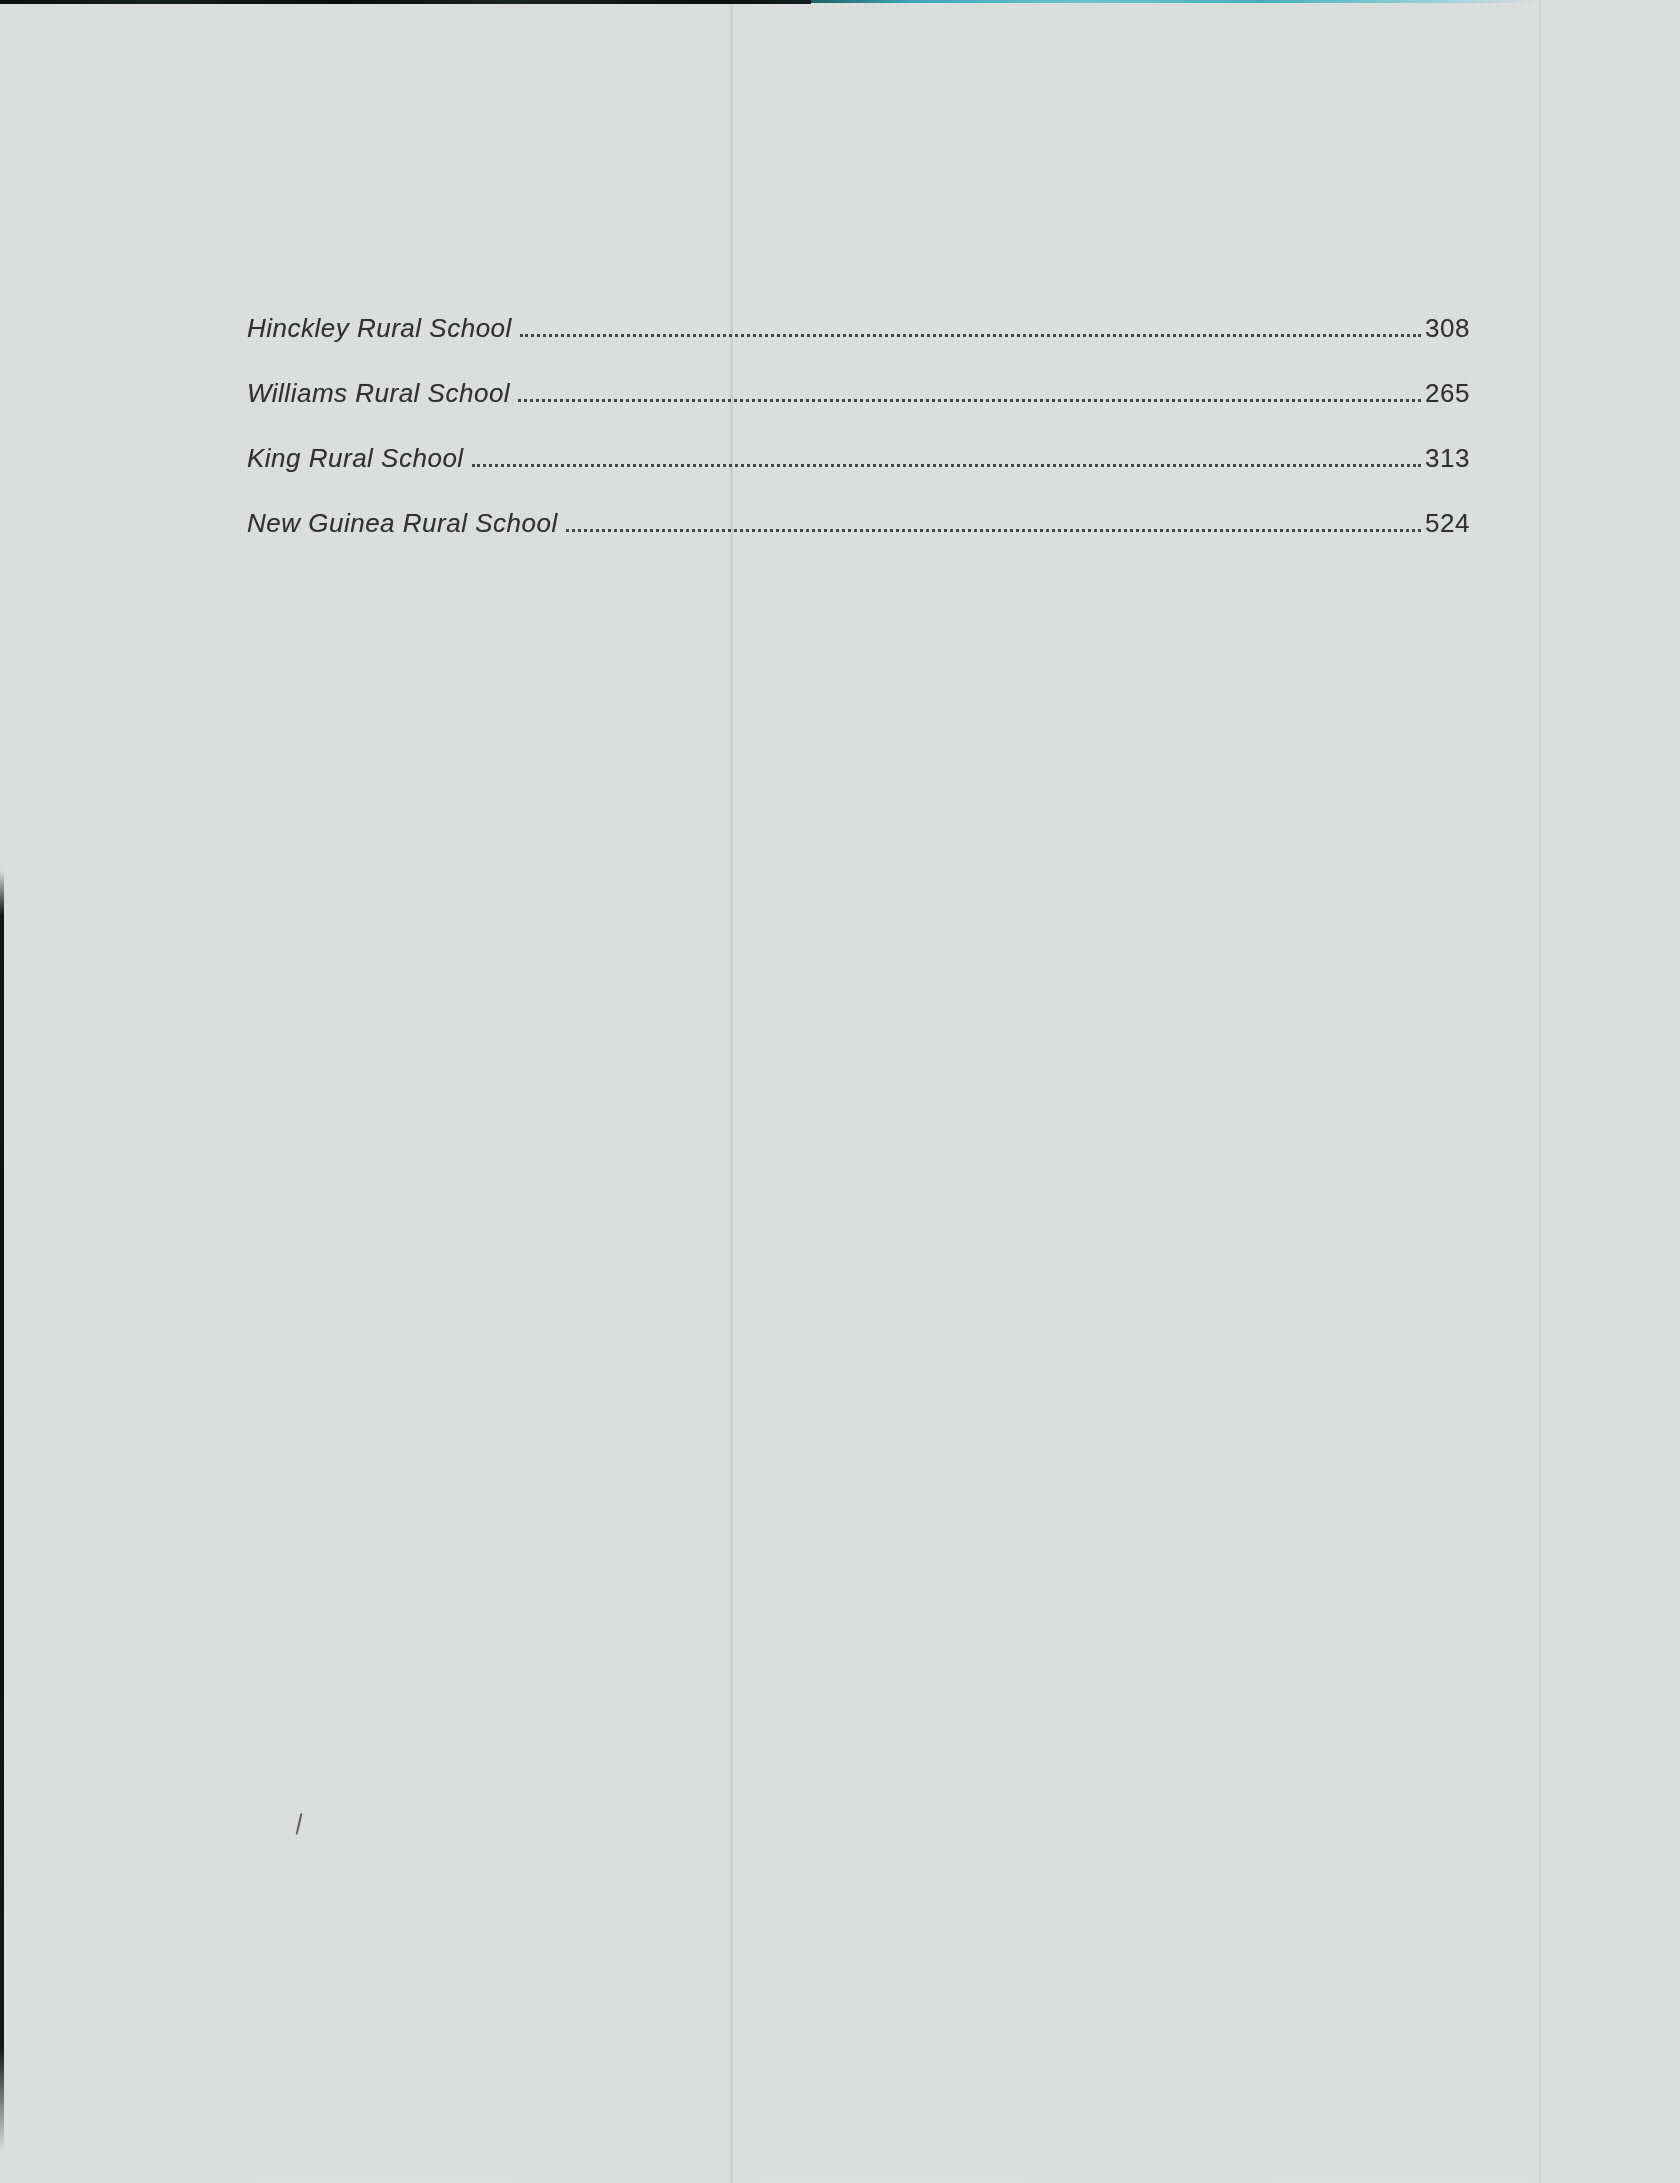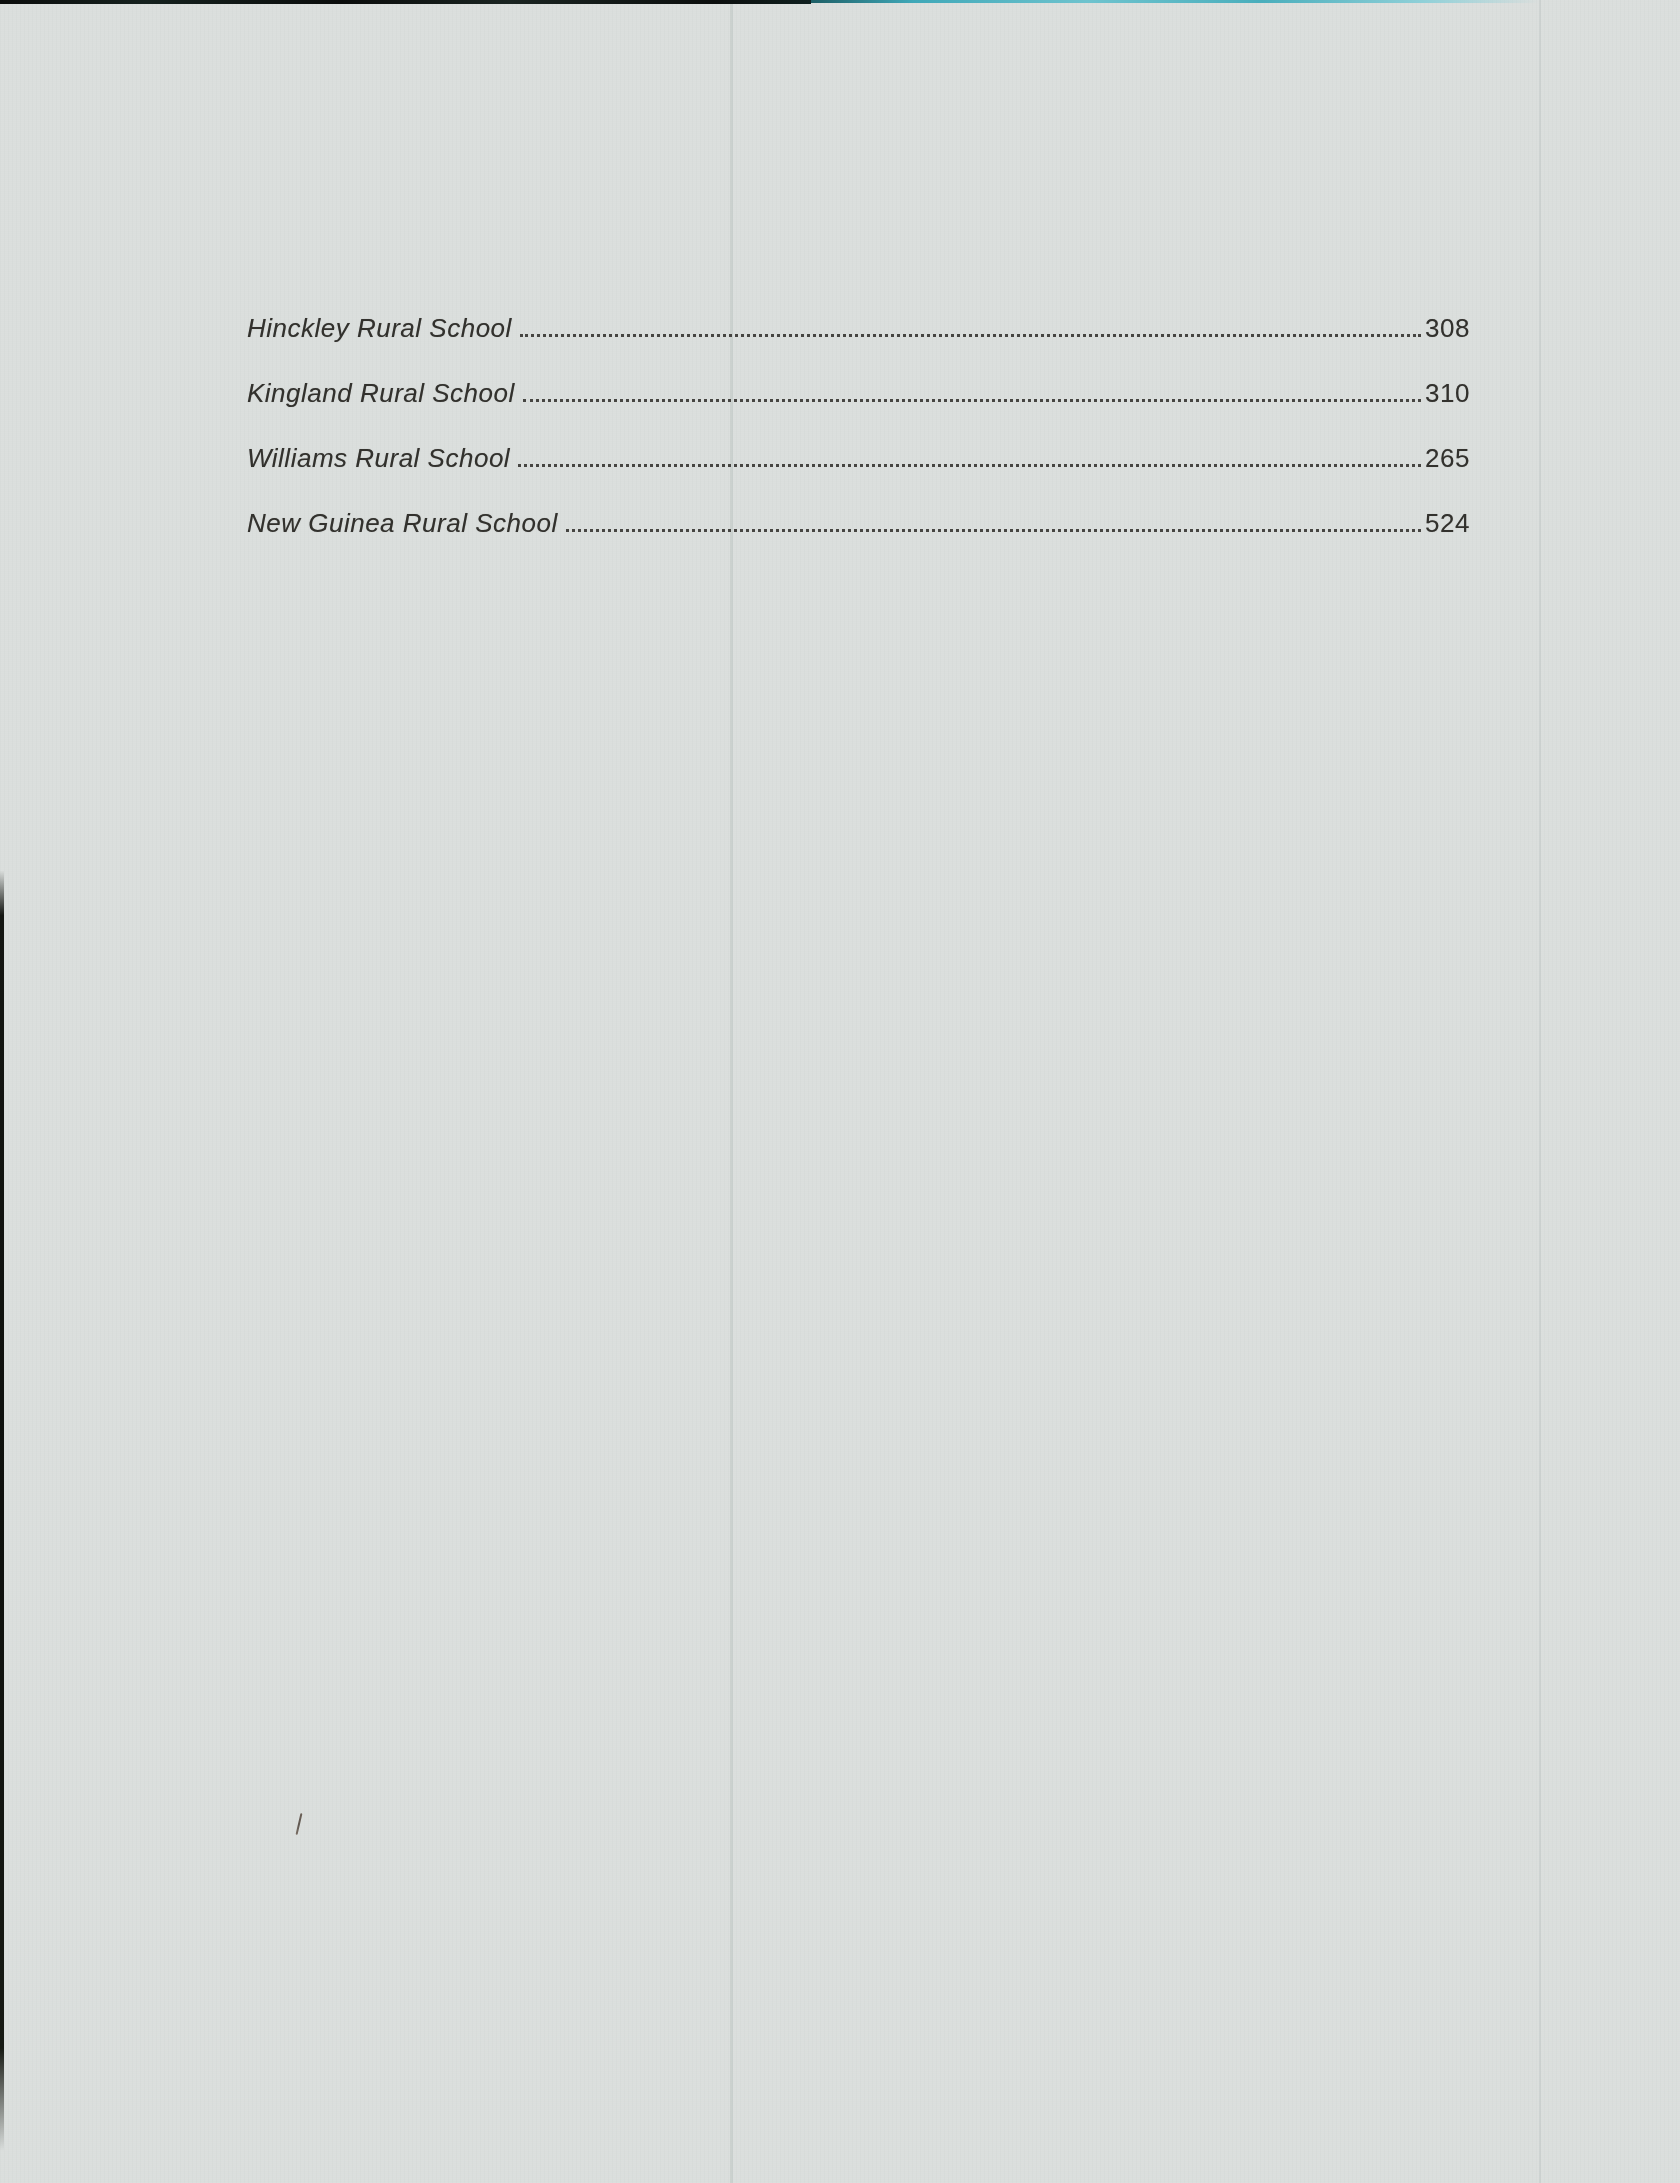--- a/index.html
+++ b/index.html
@@ -105,32 +105,32 @@
   <div class="edge-top-cyan"></div>
   <div class="edge-left-black"></div>
 
   <div class="toc" id="toc">
   <div class="toc-row">
     <span class="toc-title">Hinckley Rural School</span>
     <span class="leader"></span>
     <span class="toc-page">308</span>
   </div>
 
-  <div class="toc-row">
-    <span class="toc-title">Kingland Rural School</span>
-    <span class="leader"></span>
-    <span class="toc-page">310</span>
-  </div>
 
   <div class="toc-row">
     <span class="toc-title">Williams Rural School</span>
     <span class="leader"></span>
     <span class="toc-page">265</span>
   </div>
 
+  <div class="toc-row">
+    <span class="toc-title">King Rural School</span>
+    <span class="leader"></span>
+    <span class="toc-page">313</span>
+  </div>
 
   <div class="toc-row">
     <span class="toc-title">New Guinea Rural School</span>
     <span class="leader"></span>
     <span class="toc-page">524</span>
   </div>
 
 
 
 </div>

